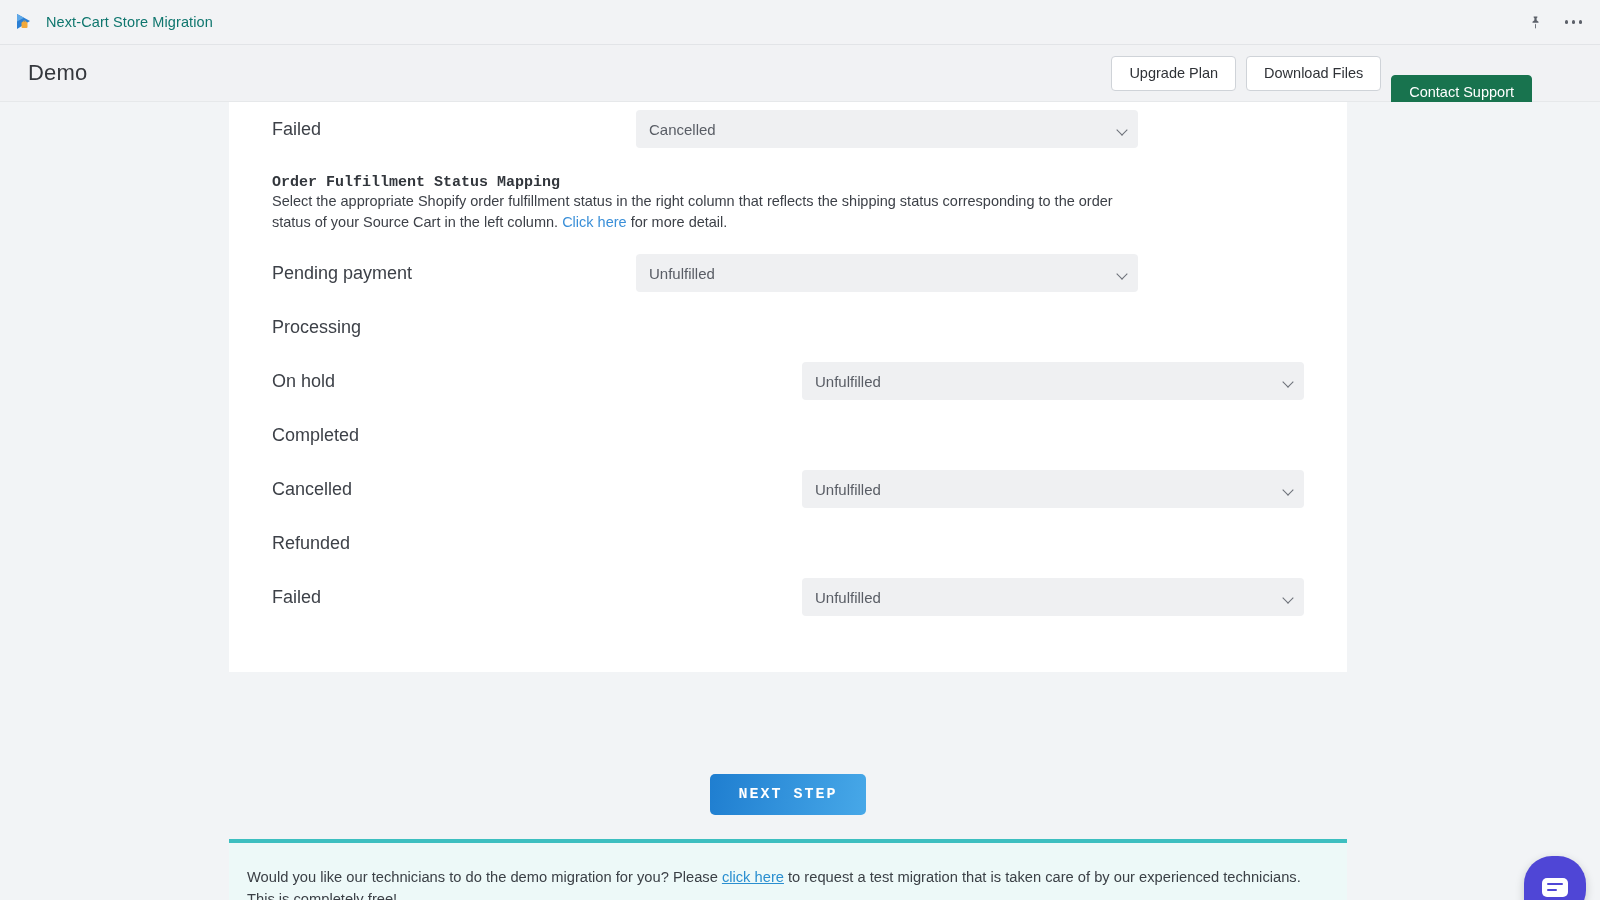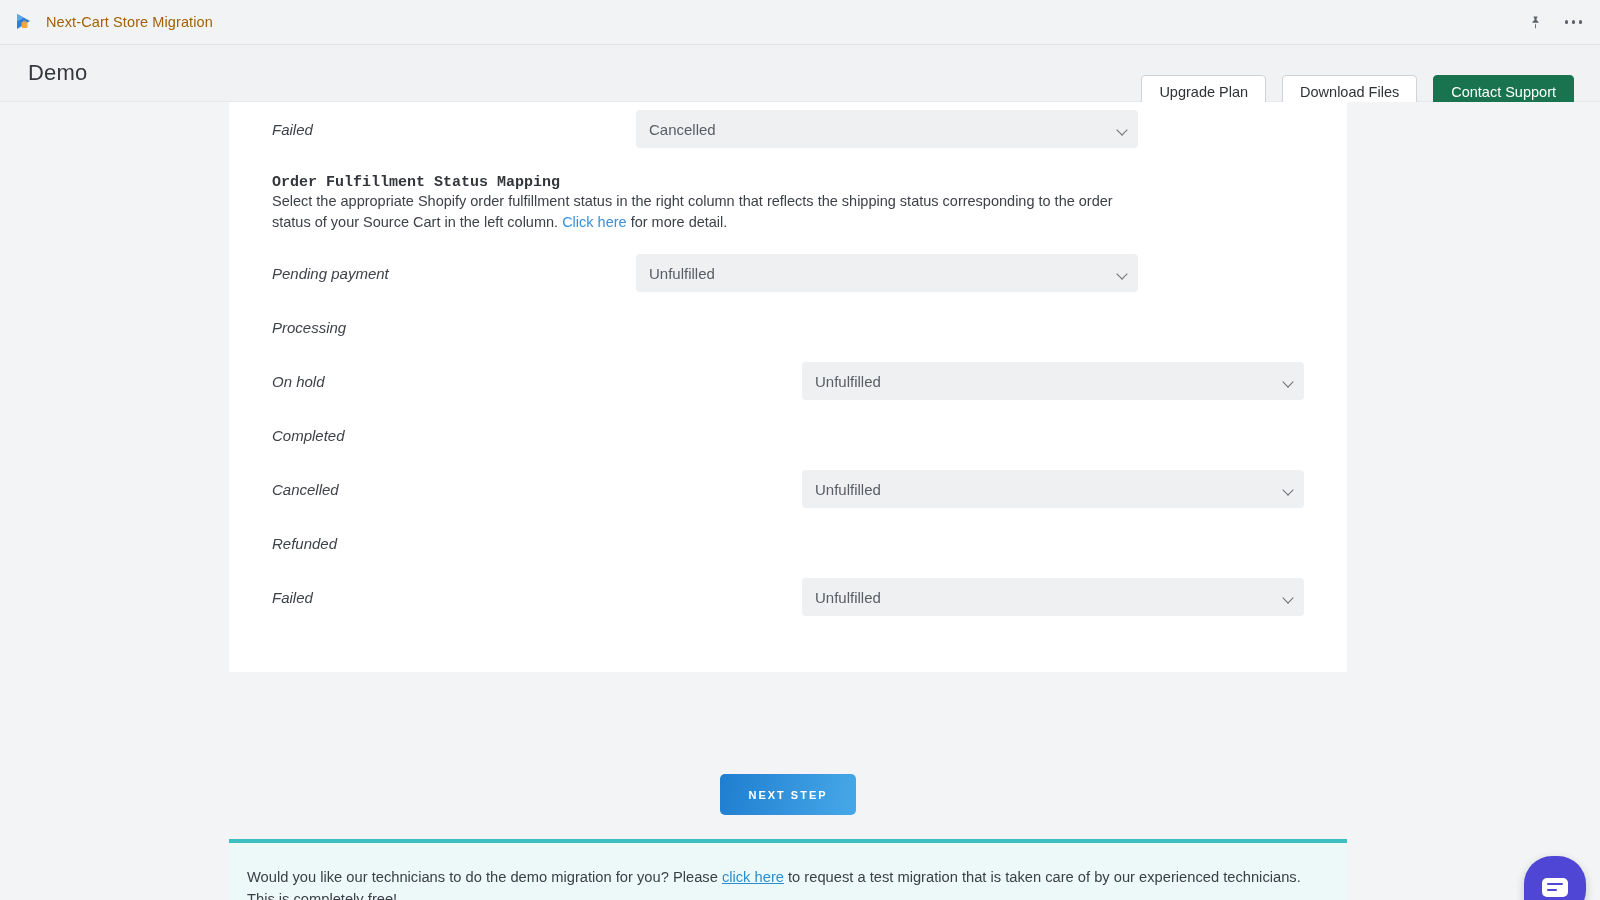--- a/index.html
+++ b/index.html
@@ -23,21 +23,21 @@
   }
   .app-logo {
     width: 20px; height: 20px;
     margin-right: 12px;
     position: relative;
     flex: none;
   }
   .app-logo svg { display: block; }
   .titlebar-title {
     font-size: 14.5px;
-    color: #a16207;
+    color: #0f766e;
     letter-spacing: .1px;
   }
   .titlebar-right {
     margin-left: auto;
     display: flex;
     align-items: center;
     gap: 22px;
     padding-right: 4px;
   }
   .tb-icon {
@@ -50,33 +50,33 @@
   .dots { display: flex; gap: 3.5px; align-items: center; }
   .dots i { width: 3.5px; height: 3.5px; border-radius: 50%; background: #5c6069; display: block; }
 
   
   .site-header {
     height: 57px;
     background: #f1f2f4;
     border-bottom: 1px solid #e6e8ea;
     display: flex;
     align-items: center;
-    padding: 0 26px 0 28px;
+    padding: 0 68px 0 28px;
   }
   .brand {
     font-size: 22px;
     color: #35383d;
     font-weight: 400;
     letter-spacing: .2px;
   }
   .header-actions {
     margin-left: auto;
     display: flex;
-    align-items: flex-end;
-    gap: 16px;
+    align-items: center;
+    gap: 10px;
   }
   .btn {
     font-family: "Liberation Sans", sans-serif;
     font-size: 14.5px;
     border-radius: 4px;
     padding: 0 17px;
     height: 35px;
     display: inline-flex;
     align-items: center;
     justify-content: center;
@@ -113,23 +113,22 @@
 
   .row {
     display: flex;
     align-items: center;
     height: 54px;
   }
   .row + .row { margin-top: 0; justify-content: space-between; }
   .row-label {
     width: 364px;
     flex: none;
-    font-size: 15px;
+    font-size: 18px;
     color: #3d4148;
-    font-style: italic;
   }
   .select-wrap {
     position: relative;
     width: 502px;
     flex: none;
   }
   .select {
     width: 100%;
     height: 38px;
     background: #eff0f2;
@@ -184,29 +183,29 @@
     width: 1118px;
     display: flex;
     justify-content: center;
     padding-top: 12px;
   }
   .next-btn {
     background: linear-gradient(100deg, #1f7ed0 0%, #47a8e8 100%);
     color: #ffffff;
     border: none;
     border-radius: 5px;
-    font-size: 11px;
+    font-size: 15px;
     font-weight: bold;
     letter-spacing: 2px;
     padding: 0 28px;
     height: 41px;
     display: inline-flex;
     align-items: center;
     cursor: pointer;
-    font-family: Liberation Sans, sans-serif;
+    font-family: Liberation Mono, monospace;
   }
 
   
   .notice {
     position: absolute;
     left: 229px;
     top: 737px;
     width: 1118px;
     background: #edf9f8;
     border-top: 4px solid #3dbfc0;

